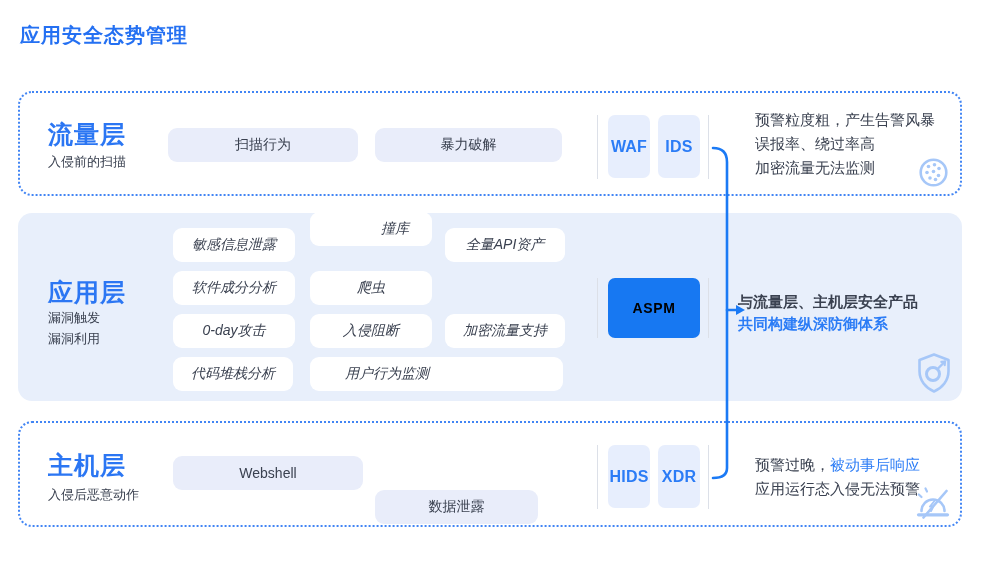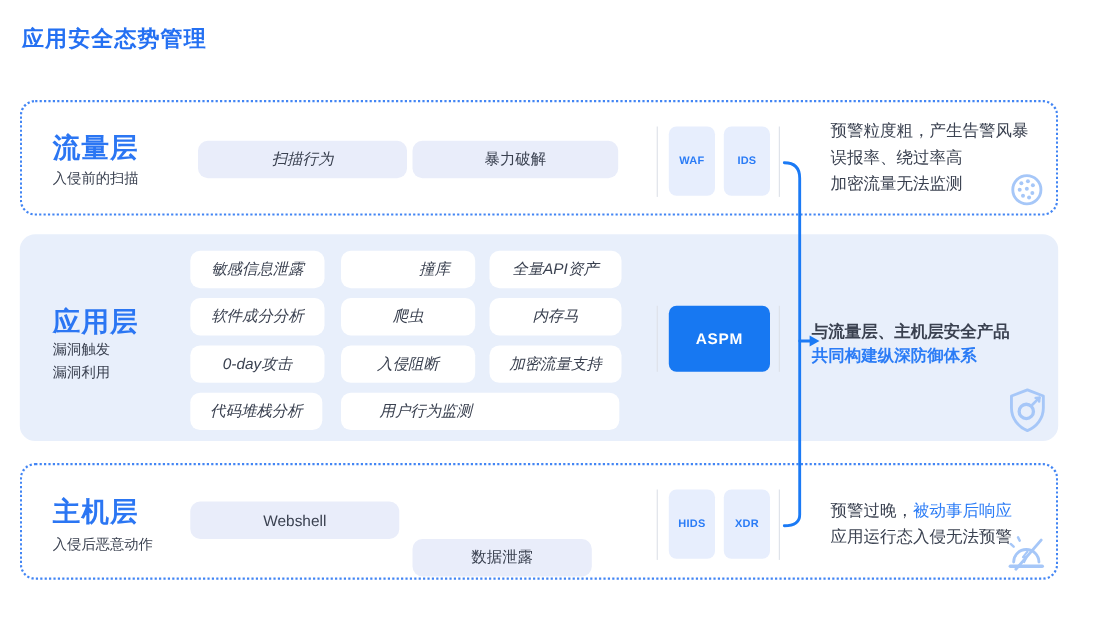--- a/index.html
+++ b/index.html
@@ -25,25 +25,25 @@
   
   .pill{
     height:34px;border-radius:9px;background:#E9EDFA;color:#3A4150;font-size:14px;
     display:flex;align-items:center;justify-content:center;box-sizing:border-box;
   }
   .pill.white{background:#ffffff;font-style:italic;}
   .pill.left-align{justify-content:flex-start;padding-left:35px;}
   
   .product{
     width:42px;height:63px;border-radius:7px;background:#E7EEFD;color:#2B7CF6;
-    font-size:10px;font-weight:700;display:flex;align-items:center;justify-content:center;
+    font-size:16px;font-weight:700;display:flex;align-items:center;justify-content:center;
     letter-spacing:0.2px;
   }
   .aspm{
-    width:92px;height:60px;border-radius:7px;background:#1778F2;color:#ffffff;
+    width:92px;height:60px;border-radius:7px;background:#1778F2;color:#000000;
     font-size:14px;font-weight:600;display:flex;align-items:center;justify-content:center;
     letter-spacing:0.6px;
   }
   .vdivider{width:1px;background:#DCE0E8;}
   
   .notes{font-size:15px;line-height:24px;color:#3A4150;white-space:nowrap;}
   .notes .blue{color:#2B7CF6;}
   .notes.semibold{font-weight:600;line-height:22px;}
   svg{display:block;}
 </style>
@@ -51,21 +51,21 @@
 <body>
 
 <div class="canvas">
 
   <div class="abs page-title">应用安全态势管理</div>
 
   <div class="abs layer-dotted layer1"></div>
   <div class="abs layer-title" style="left:48px;top:118px;">流量层</div>
   <div class="abs layer-sub" style="left:48px;top:151px;">入侵前的扫描</div>
 
-  <div class="abs pill" style="left:180px;top:128px;width:190px;font-style:italic;">扫描行为</div>
+  <div class="abs pill" style="left:168px;top:128px;width:190px;">扫描行为</div>
   <div class="abs pill" style="left:375px;top:128px;width:187px;">暴力破解</div>
 
   <div class="abs vdivider" style="left:597px;top:115px;height:64px;"></div>
   <div class="abs product" style="left:608px;top:115px;">WAF</div>
   <div class="abs product" style="left:658px;top:115px;">IDS</div>
   <div class="abs vdivider" style="left:708px;top:115px;height:64px;"></div>
 
   <div class="abs notes" style="left:755px;top:108px;">
     <div>预警粒度粗，产生告警风暴</div>
     <div>误报率、绕过率高</div>
@@ -85,26 +85,25 @@
   </svg>
 
   <div class="abs layer2"></div>
   <div class="abs layer-title" style="left:48px;top:276px;">应用层</div>
   <div class="abs layer-sub" style="left:48px;top:307px;">
     <div>漏洞触发</div>
     <div>漏洞利用</div>
   </div>
 
   <div class="abs pill white" style="left:173px;top:228px;width:122px;">敏感信息泄露</div>
-  <div class="abs pill white" style="left:310px;top:228px;width:122px;padding-left:48px;">撞库</div>
+  <div class="abs pill white" style="left:310px;top:212px;width:122px;padding-left:48px;">撞库</div>
   <div class="abs pill white" style="left:445px;top:228px;width:120px;">全量API资产</div>
 
   <div class="abs pill white" style="left:173px;top:271px;width:122px;">软件成分分析</div>
   <div class="abs pill white" style="left:310px;top:271px;width:122px;">爬虫</div>
-  <div class="abs pill white" style="left:445px;top:271px;width:120px;">内存马</div>
 
   <div class="abs pill white" style="left:173px;top:314px;width:122px;">0-day攻击</div>
   <div class="abs pill white" style="left:310px;top:314px;width:122px;">入侵阻断</div>
   <div class="abs pill white" style="left:445px;top:314px;width:120px;">加密流量支持</div>
 
   <div class="abs pill white" style="left:173px;top:357px;width:120px;">代码堆栈分析</div>
   <div class="abs pill white left-align" style="left:310px;top:357px;width:253px;">用户行为监测</div>
 
   <div class="abs vdivider" style="left:597px;top:278px;height:60px;"></div>
   <div class="abs aspm" style="left:608px;top:278px;">ASPM</div>

